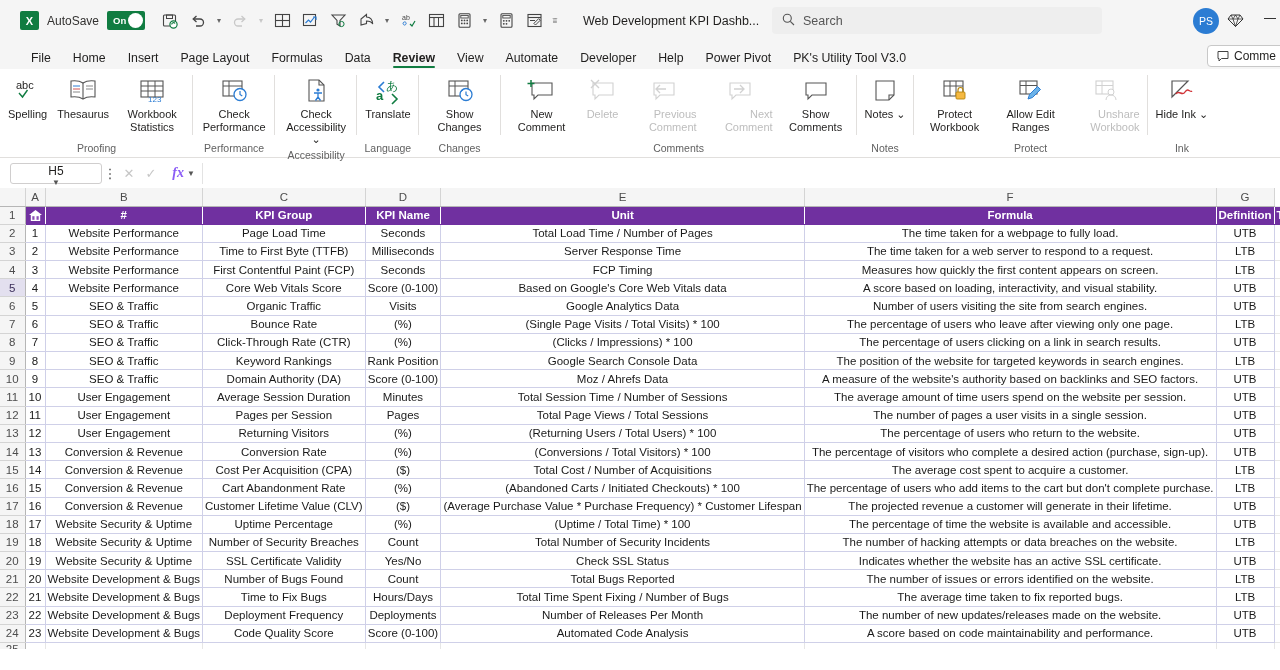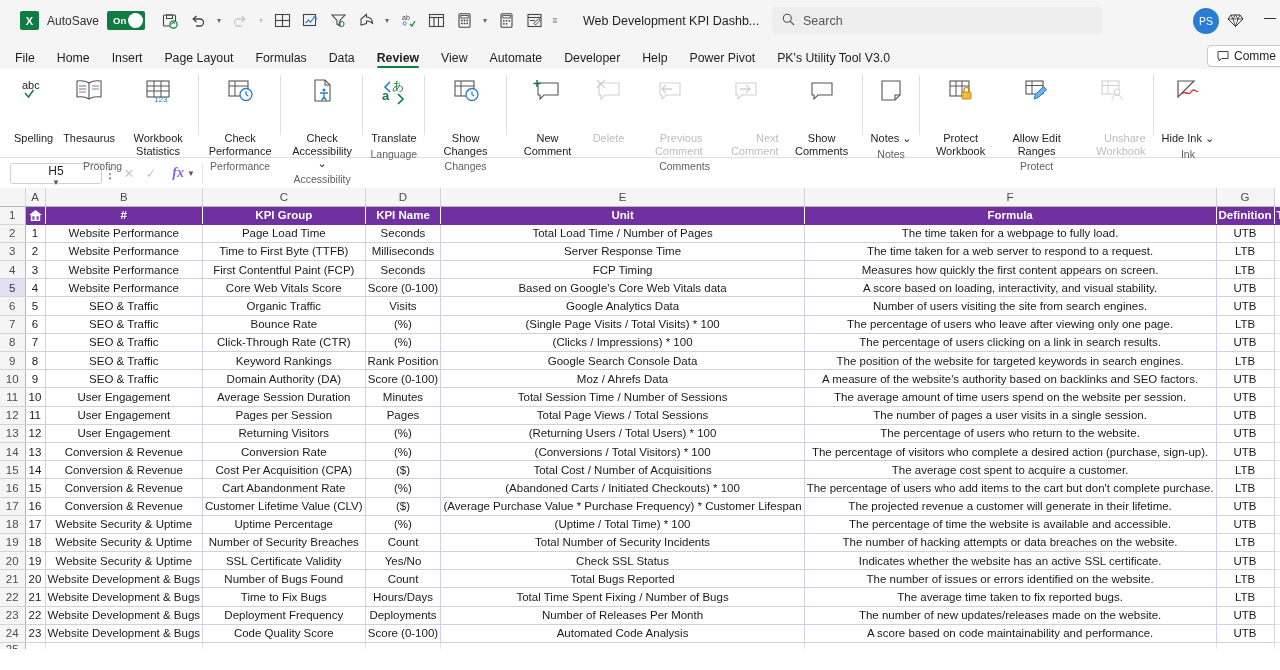--- a/index.html
+++ b/index.html
@@ -55,59 +55,59 @@
     position: absolute; left: 1193px; top: 8px;
     width: 26px; height: 26px; border-radius: 50%; background: #2b7cd3;
     color: #fff; font-size: 10.5px; font-weight: 400;
     display:flex; align-items:center; justify-content:center;
   }
   .diamond-ic { position:absolute; left: 1227px; top: 12px; color:#333; }
   .minbtn { position:absolute; left:1264px; top: 18px; width:12px; height:1px; background:#333;}
   
   .tabsbar {
     height: 28px; display: flex; align-items: flex-end;
-    background: #f5f5f5; padding-left: 4px; position: relative;
+    background: #f5f5f5; padding-left: 20px; position: relative;
   }
   .tab {
     font-size: 12.3px; color: #201f1e; padding: 0 11px 5px 11px;
     white-space: nowrap; position: relative; line-height: 1;
   }
   .tab.active { font-weight: bold; }
   .tab.active::after {
     content: ""; position: absolute; left: 11px; right: 11px; bottom: 1px;
     height: 2.2px; background: #107c41; border-radius: 2px;
   }
   .comment-btn {
     position: absolute; right: -6px; bottom: 2px;
     border: 1px solid #c8c8c8; border-radius: 4px; background:#fff;
     height: 22px; display:flex; align-items:center; gap:5px; padding: 0 9px;
     font-size: 12px; color:#201f1e; white-space: nowrap;
   }
   
   .ribbon {
     height: 89px; background: #ffffff; border-bottom: 1px solid #e1dfdd;
-    display: flex; align-items: stretch; padding-left: 6px; position: relative;
+    display: flex; align-items: stretch; position: relative;
   }
   .rgroup { display: flex; flex-direction: column; position: relative; padding: 0 3px; }
   .rgroup::after {
     content:""; position: absolute; right: 0; top: 6px; bottom: 22px; width: 1px; background: #e1dfdd;
   }
   .rgroup.nosep::after { display: none; }
   .ritems { display: flex; align-items: flex-start; flex: 1; padding-top: 3px; }
   .rlabel {
     font-size: 10.5px; color: #616161; text-align: center; height: 18px; line-height: 18px;
   }
   .ritem {
     display: flex; flex-direction: column; align-items: center; justify-content: flex-start;
     padding: 2px 5px 0 5px; min-width: 46px;
   }
   .ritem .ic { height: 34px; display:flex; align-items:center; justify-content:center; }
   .ritem .tx {
     font-size: 11px; color: #201f1e; text-align:center; line-height: 12.5px;
-    max-width: 66px; word-wrap: break-word; margin-top: 24px;
+    max-width: 66px; word-wrap: break-word;
   }
   .ritem.dis .tx { color: #bdbdbd; text-align: right; }
   .ritem.dis .ic { opacity: .38; }
   
   .fbar { height: 30px; display:flex; align-items:center; background:#fff; padding: 0 4px; gap:0; }
   .namebox {
     width: 92px; height: 21px; border: 1px solid #d0cece; border-radius: 3px;
     display: flex; align-items: center; padding: 0 6px; font-size: 12px; color:#201f1e;
     background:#fff; justify-content: space-between; margin-left: 6px; flex-direction: column;
   }

